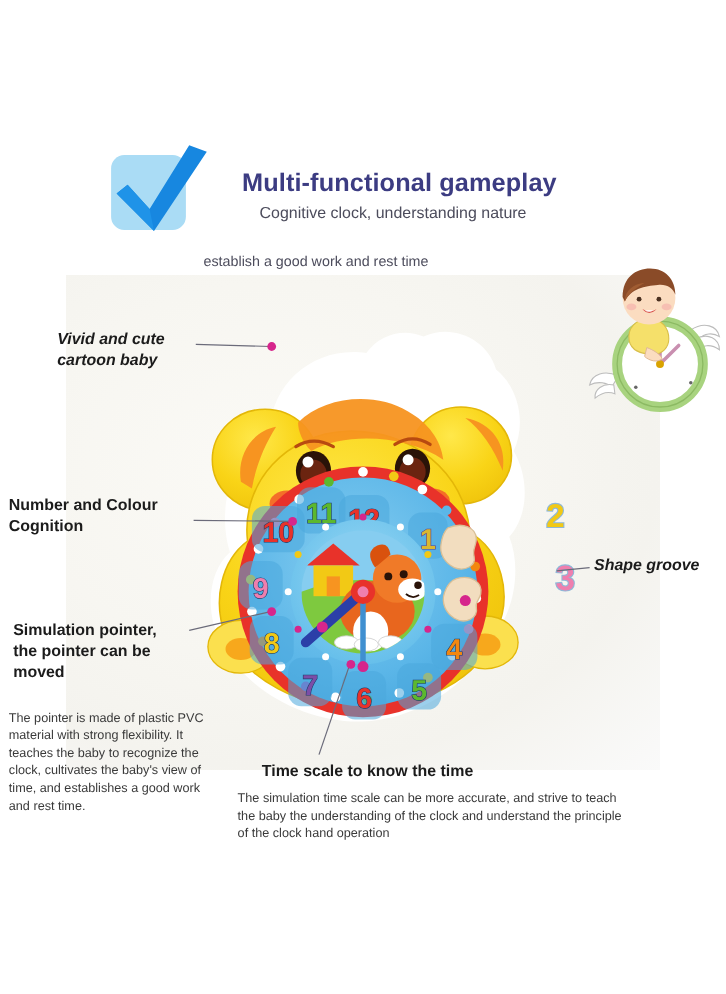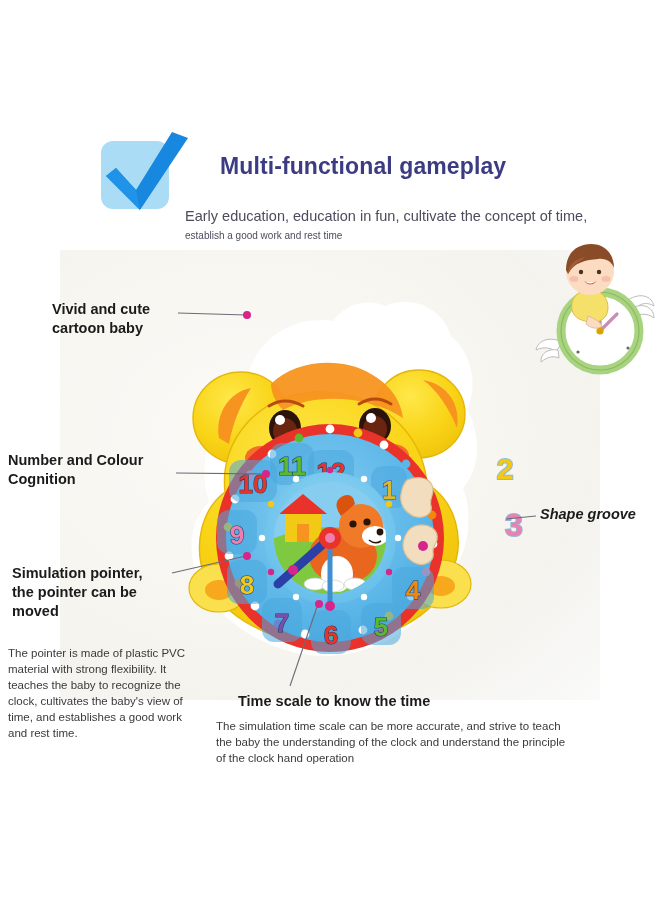--- a/index.html
+++ b/index.html
@@ -36,32 +36,32 @@
   .sub1{
     position:absolute;left:236px;top:186px;
     font-size:14.5px;color:#4c4c5c;white-space:nowrap;
   }
   .sub2{
     position:absolute;left:185px;top:208px;
     font-size:14.5px;color:#4c4c5c;white-space:nowrap;
   }
   .sub3{
     position:absolute;left:185px;top:230px;
-    font-size:10px;color:#4c4c5c;white-space:nowrap;
+    font-size:13px;color:#4c4c5c;white-space:nowrap;
   }
 
   
   .ann-h{
     position:absolute;font-size:14.5px;font-weight:bold;color:#1b1b1b;
     line-height:19px;
   }
   .ann-p{
     position:absolute;font-size:11.5px;color:#3a3a3a;line-height:16px;
   }
-  #ann-vivid{left:52px;top:300px;width:150px;}
+  #ann-vivid{left:52px;top:300px;width:150px;font-style:italic;}
   #ann-number{left:8px;top:451px;width:176px;text-align:left;}
   #ann-number-p{left:18px;top:498px;width:175px;}
   #ann-pointer{left:12px;top:564px;width:165px;}
   #ann-pointer-p{left:8px;top:645px;width:186px;}
   #ann-shape{left:540px;top:505px;width:120px;font-style:italic;}
   #ann-shape-p{left:556px;top:530px;width:104px;}
   #ann-time{left:238px;top:692px;width:250px;}
   #ann-time-p{left:216px;top:718px;width:352px;}
   .dot{position:absolute;border-radius:50%;background:#d6268c;}
 
@@ -76,21 +76,21 @@
 
   <div class="photo-backdrop"></div>
 
   <div class="check-badge"></div>
   <svg class="check-mark" viewBox="0 0 96 92">
     <path d="M10 48 L20 40 L40 62 L76 4 L92 10 L44 82 Z" fill="#1787e0"></path>
     <path d="M10 48 L20 40 L40 62 L44 82 Z" fill="#1f93e8"></path>
   </svg>
 
   <div class="title">Multi-functional gameplay</div>
-  <div class="sub2">Early education, education in fun, cultivate the concept of time,</div>
+  <div class="sub1">Cognitive clock, understanding nature</div>
   <div class="sub3">establish a good work and rest time</div>
 
   <svg class="boy" viewBox="0 0 128 142">
 
     <g>
       <path d="M100 62 C112 54 124 58 126 68 C120 64 112 65 108 70 Z" fill="#fff" stroke="#bcbcbc" stroke-width="1"></path>
       <path d="M104 70 C116 64 126 70 126 80 C118 74 110 76 106 80 Z" fill="#fff" stroke="#bcbcbc" stroke-width="1"></path>
       <path d="M34 104 C22 98 10 102 8 112 C16 108 24 110 28 114 Z" fill="#fff" stroke="#bcbcbc" stroke-width="1"></path>
       <path d="M30 112 C20 110 12 116 13 124 C20 118 26 118 31 120 Z" fill="#fff" stroke="#bcbcbc" stroke-width="1"></path>
     </g>

